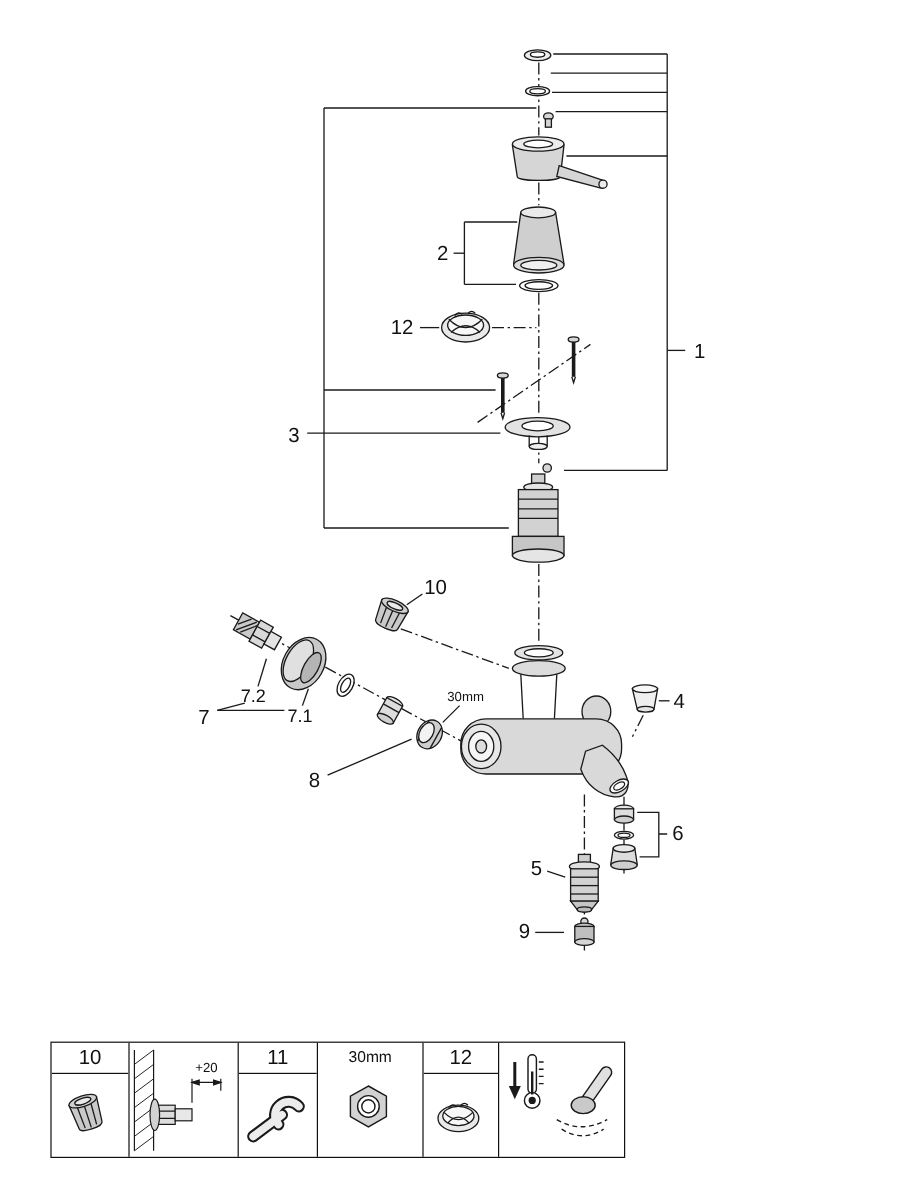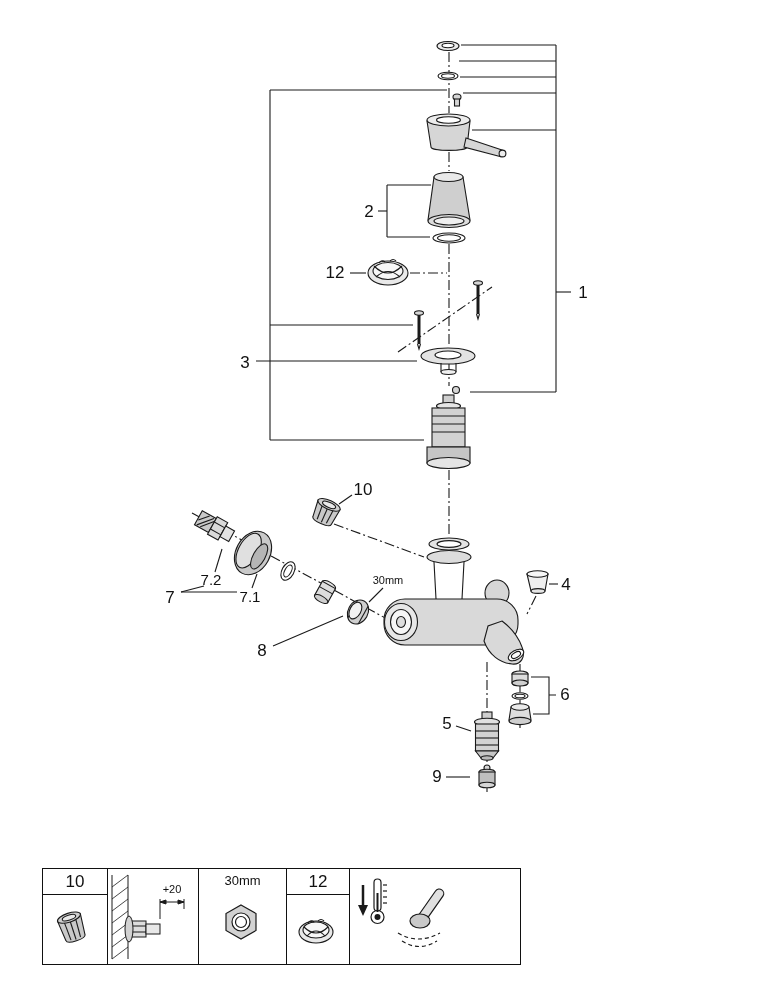--- a/index.html
+++ b/index.html
@@ -317,20 +317,31 @@
             <line x1="76" y1="38" x2="76" y2="28"></line>
             <line x1="52" y1="31" x2="76" y2="31"></line>
             <path d="M52,31 L58,29 L58,33 Z" fill="#1a1a1a"></path>
             <path d="M76,31 L70,29 L70,33 Z" fill="#1a1a1a"></path>
           </g>
           <text x="64" y="22" text-anchor="middle" font-size="11">+20</text>
         </svg>
       </div>
     </div>
 
+    <div class="cell w3">
+      <div class="cell-head underlined">11</div>
+      <div class="cell-body">
+        <svg width="62" height="58" viewBox="0 0 62 58">
+          <line x1="12" y1="46" x2="36" y2="28" stroke="#1a1a1a" stroke-width="10" stroke-linecap="round"></line>
+          <path d="M33,36 A10.5,10.5 0 1 1 50,21" stroke="#1a1a1a" stroke-width="10" fill="none" stroke-linecap="round"></path>
+          <line x1="12" y1="46" x2="36" y2="28" stroke="#ececec" stroke-width="6.5" stroke-linecap="round"></line>
+          <path d="M33,36 A10.5,10.5 0 1 1 50,21" stroke="#ececec" stroke-width="6.5" fill="none" stroke-linecap="round"></path>
+        </svg>
+      </div>
+    </div>
 
     <div class="cell w4">
       <div class="cell-head small">30mm</div>
       <div class="cell-body">
         <svg width="84" height="62" viewBox="0 0 84 62">
           <g stroke="#1a1a1a" stroke-width="1.2" fill="none">
             <polygon points="42,8 57,16.5 57,33.5 42,42 27,33.5 27,16.5" fill="#d2d2d2"></polygon>
             <circle cx="42" cy="25" r="9" fill="#ffffff"></circle>
             <circle cx="42" cy="25" r="5.5"></circle>
           </g>

